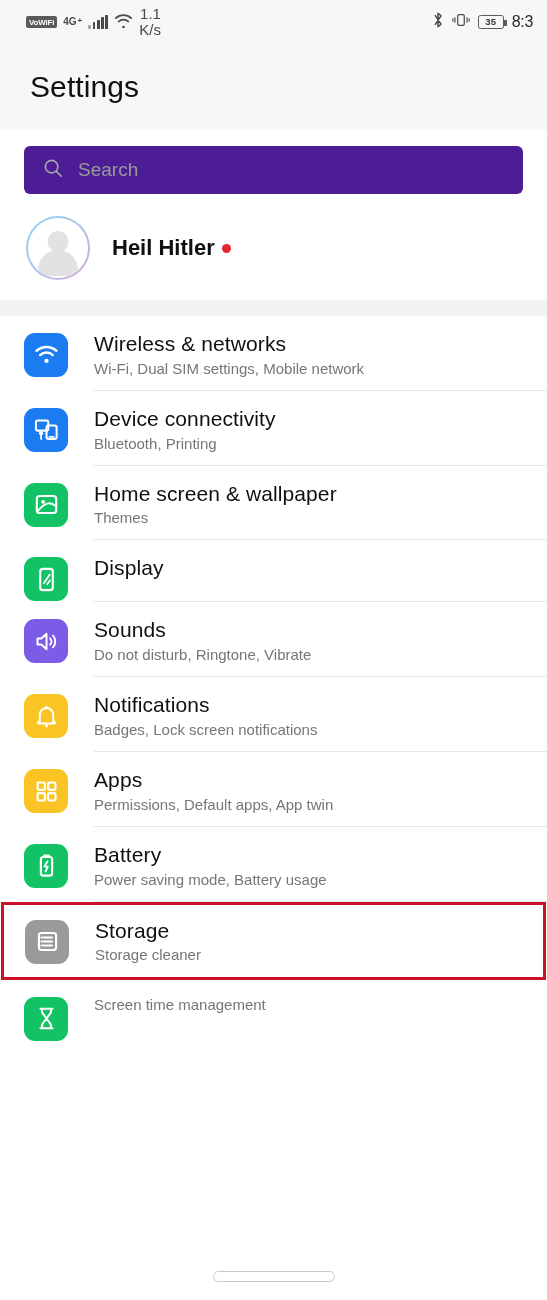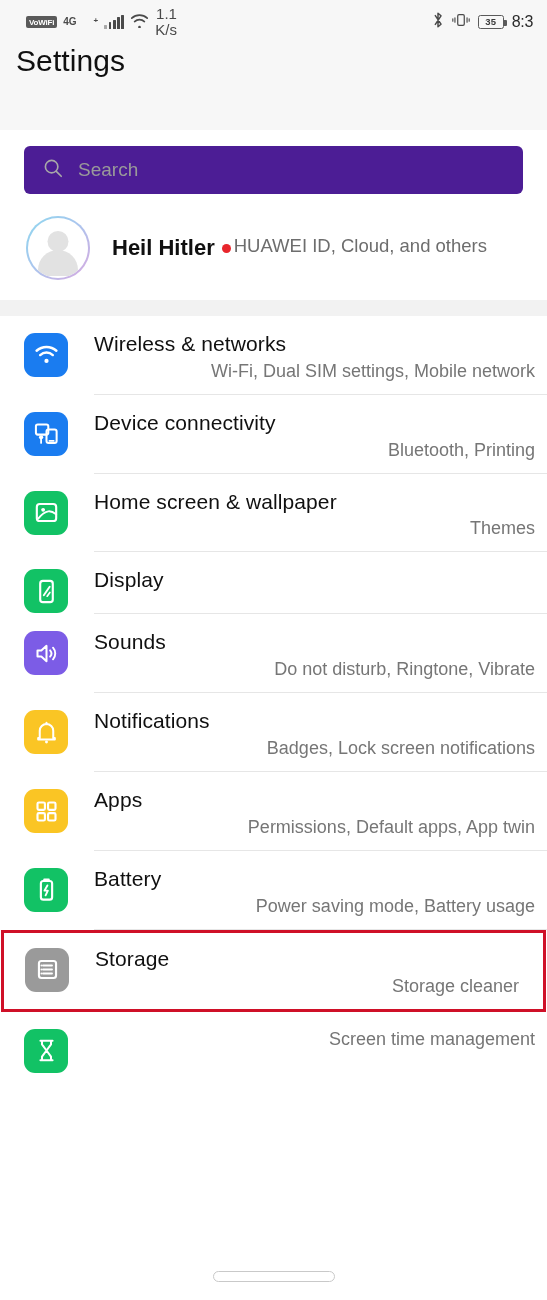--- a/index.html
+++ b/index.html
@@ -17,21 +17,21 @@
     display:flex; align-items:center; justify-content:space-between;
     padding:0 14px 0 26px;
   }
   .sb-left { display:flex; align-items:center; gap:6px; }
   .sb-right { display:flex; align-items:center; gap:8px; }
   .vowifi {
     background:#5a5a5a; color:#fff; font-size:8px; font-weight:bold;
     padding:1.5px 3px; border-radius:2px; letter-spacing:-.2px;
     font-family:"Liberation Sans",sans-serif;
   }
-  .net-type { display:flex; align-items:flex-start; gap:17px; }
+  .net-type { display:flex; align-items:flex-start; gap:1px; }
   .net-type .g { font-size:10px; color:#4a4a4a; font-weight:bold; line-height:1;}
   .bars { display:flex; align-items:flex-end; gap:1.5px; height:13px; }
   .bars i { display:block; width:2.8px; background:#4a4a4a; border-radius:.5px; }
   .bars i:nth-child(1){height:4px;opacity:.45}
   .bars i:nth-child(2){height:6.5px;}
   .bars i:nth-child(3){height:9px;}
   .bars i:nth-child(4){height:11.5px;}
   .bars i:nth-child(5){height:14px;}
   .speed { font-size:15px; color:#4a4a4a; line-height:1.05; text-align:right; }
   .time { font-size:16px; color:#2b2b2b; letter-spacing:-.3px; }
@@ -40,21 +40,21 @@
     border:1.6px solid #5a5a5a; border-radius:2.5px;
     display:flex; align-items:center; justify-content:center;
   }
   .batt:after{
     content:""; position:absolute; right:-4px; top:4px;
     width:2.4px; height:6px; background:#5a5a5a; border-radius:0 1px 1px 0;
   }
   .batt span { font-size:9.5px; color:#3a3a3a; font-weight:bold; line-height:1; }
 
   
-  .header { height:86px; background:#f7f7f7; padding:0 16px; display:flex; }
+  .header { height:86px; background:#f7f7f7; padding:0 30px; display:flex; align-items:center; }
   .header h1 { font-size:30px; font-weight:normal; color:#101010; letter-spacing:.1px; }
 
   
   .search-wrap { padding:16px 24px 0; background:#fff; }
   .searchbar {
     height:48px; background:#4c1d95; border-radius:6px;
     display:flex; align-items:center; padding:0 18px; gap:14px;
   }
   .search-ph { font-size:19px; color:#9a9a9a; }
 
@@ -82,21 +82,21 @@
   
   .list { background:#fff; }
   .row { display:flex; align-items:flex-start; padding:14px 12px 0 24px; position:relative; }
   .ico-slot { width:70px; flex:0 0 70px; padding-top:3px; }
   .ico {
     width:44px; height:44px; border-radius:11px;
     display:flex; align-items:center; justify-content:center;
   }
   .row-body { flex:1; padding-bottom:11px; }
   .row-title { font-size:21px; color:#101010; line-height:1.32; letter-spacing:.1px; }
-  .row-sub { font-size:18px; color:#767676; line-height:1.34; margin-top:1px;text-align:right; }
+  .row-sub { font-size:15px; color:#767676; line-height:1.34; margin-top:1px; }
   .divider { height:1px; background:#e6e6e6; margin-left:94px; }
 
   
   .row.highlight { border:3px solid #be185d; padding:12px 24px 0 21px; margin:0 1px; }
 
   
   .navbar { position:absolute; left:0; bottom:0; width:547px; height:48px; display:flex; align-items:center; justify-content:center; background:#fff; }
   .pill { width:122px; height:11px; border:1.6px solid #c9c9c9; border-radius:6px; }
 </style>
 </head>
@@ -168,21 +168,20 @@
   <div class="account">
     <div class="avatar">
       <span class="head"></span>
       <span class="body"></span>
     </div>
     <div class="acct-text">
       <div class="acct-name-row">
         <span class="acct-name">Heil Hitler</span>
         <span class="red-dot"></span>
       </div>
-      <span class="acct-sub">HUAWEI ID, Cloud, and others</span>
     </div>
   </div>
 
   <div class="band"></div>
 
   <div class="list" id="settings-list">
       <div class="row">
         <div class="ico-slot">
           <div class="ico" style="background: rgb(26, 124, 240);">
             <svg width="27" height="27" viewBox="0 0 24 24">

